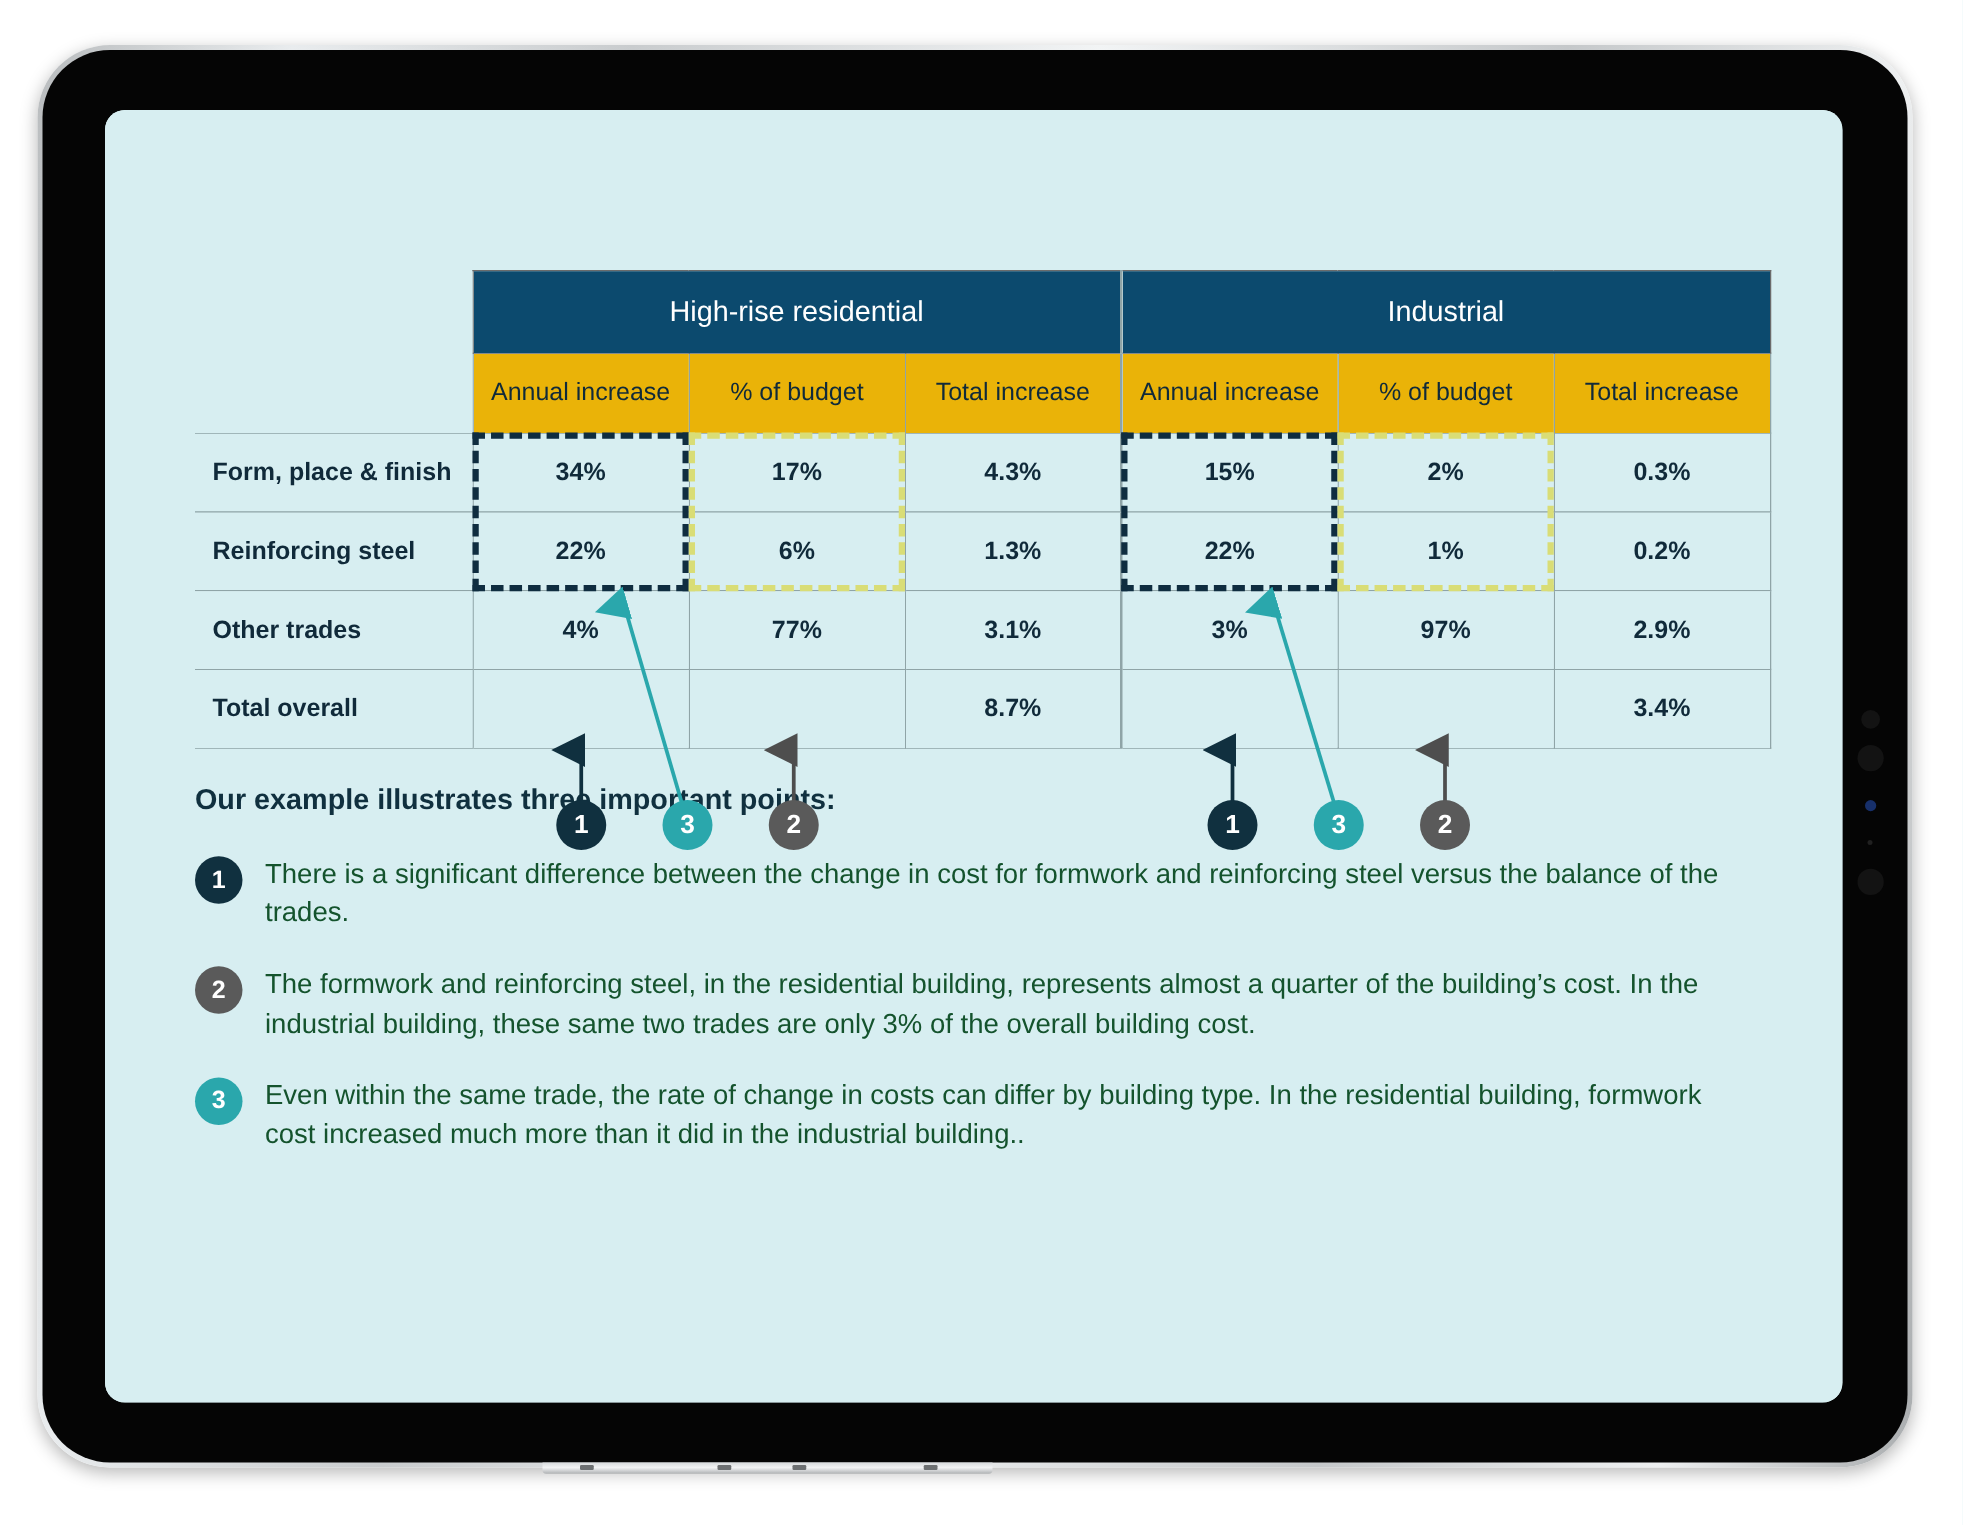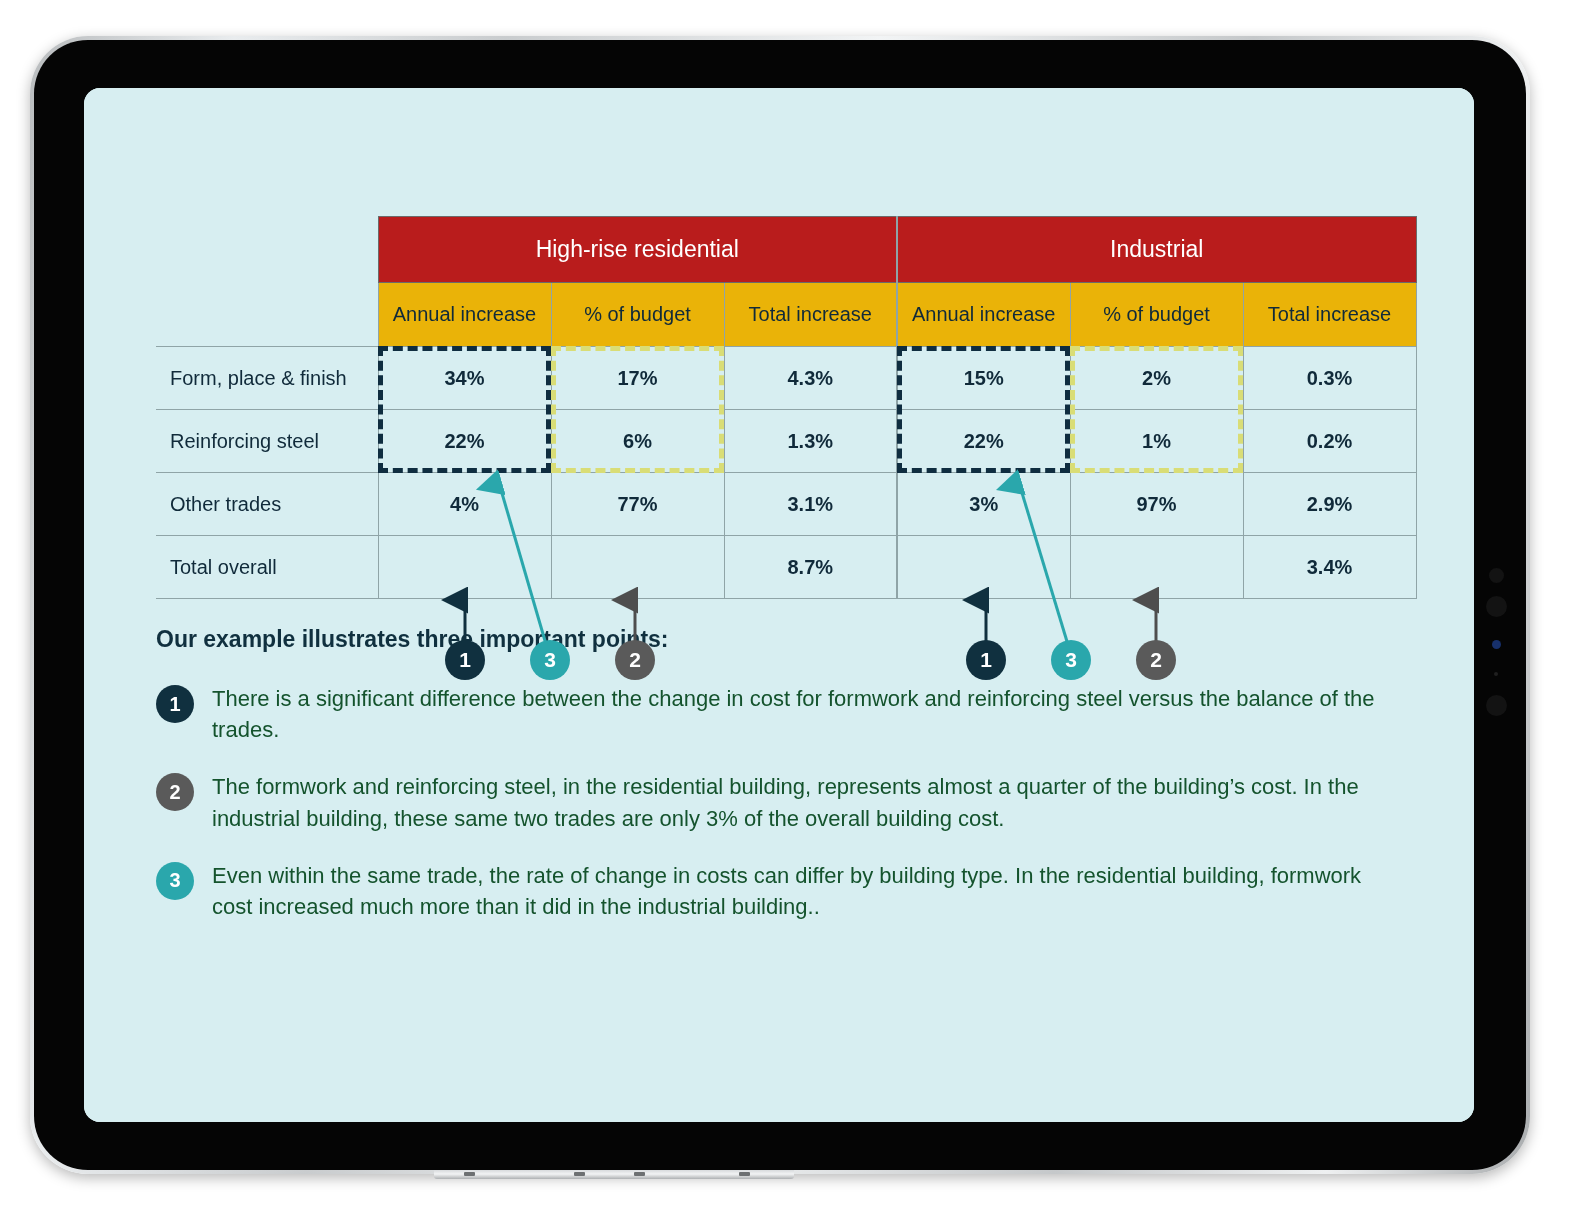--- a/index.html
+++ b/index.html
@@ -74,41 +74,41 @@
     font-size: 20px;
     color: #102a3a;
     text-align: center;
     vertical-align: middle;
     background: #d7eef1;
     font-weight: 700;
     position: relative;
   }
   
   #cost-table th.group-head {
-    background: #b91c1c;
+    background: #0c4a6e;
     color: #ffffff;
     font-weight: 400;
     font-size: 23px;
     height: 66px;
     border-color: #6b6b6b;
   }
   #cost-table th.blank-corner {
     background: #d7eef1;
     border: none;
   }
   #cost-table th.col-head {
     font-weight: 400;
     font-size: 20px;
     background: #eab308;
     height: 64px;
   }
   #cost-table td.row-label {
     text-align: left;
     padding-left: 14px;
-    font-weight: 400;
+    font-weight: 700;
     font-size: 20px;
     border-left: none;
     border-right: none;
   }
   
   .grp-sep { border-left: 2px solid #8fa4a7 !important; }
 
   
   td.fill-teal       { background: #74b9c0; }
   td.fill-teal-soft  { background: #a7cdd2; }

